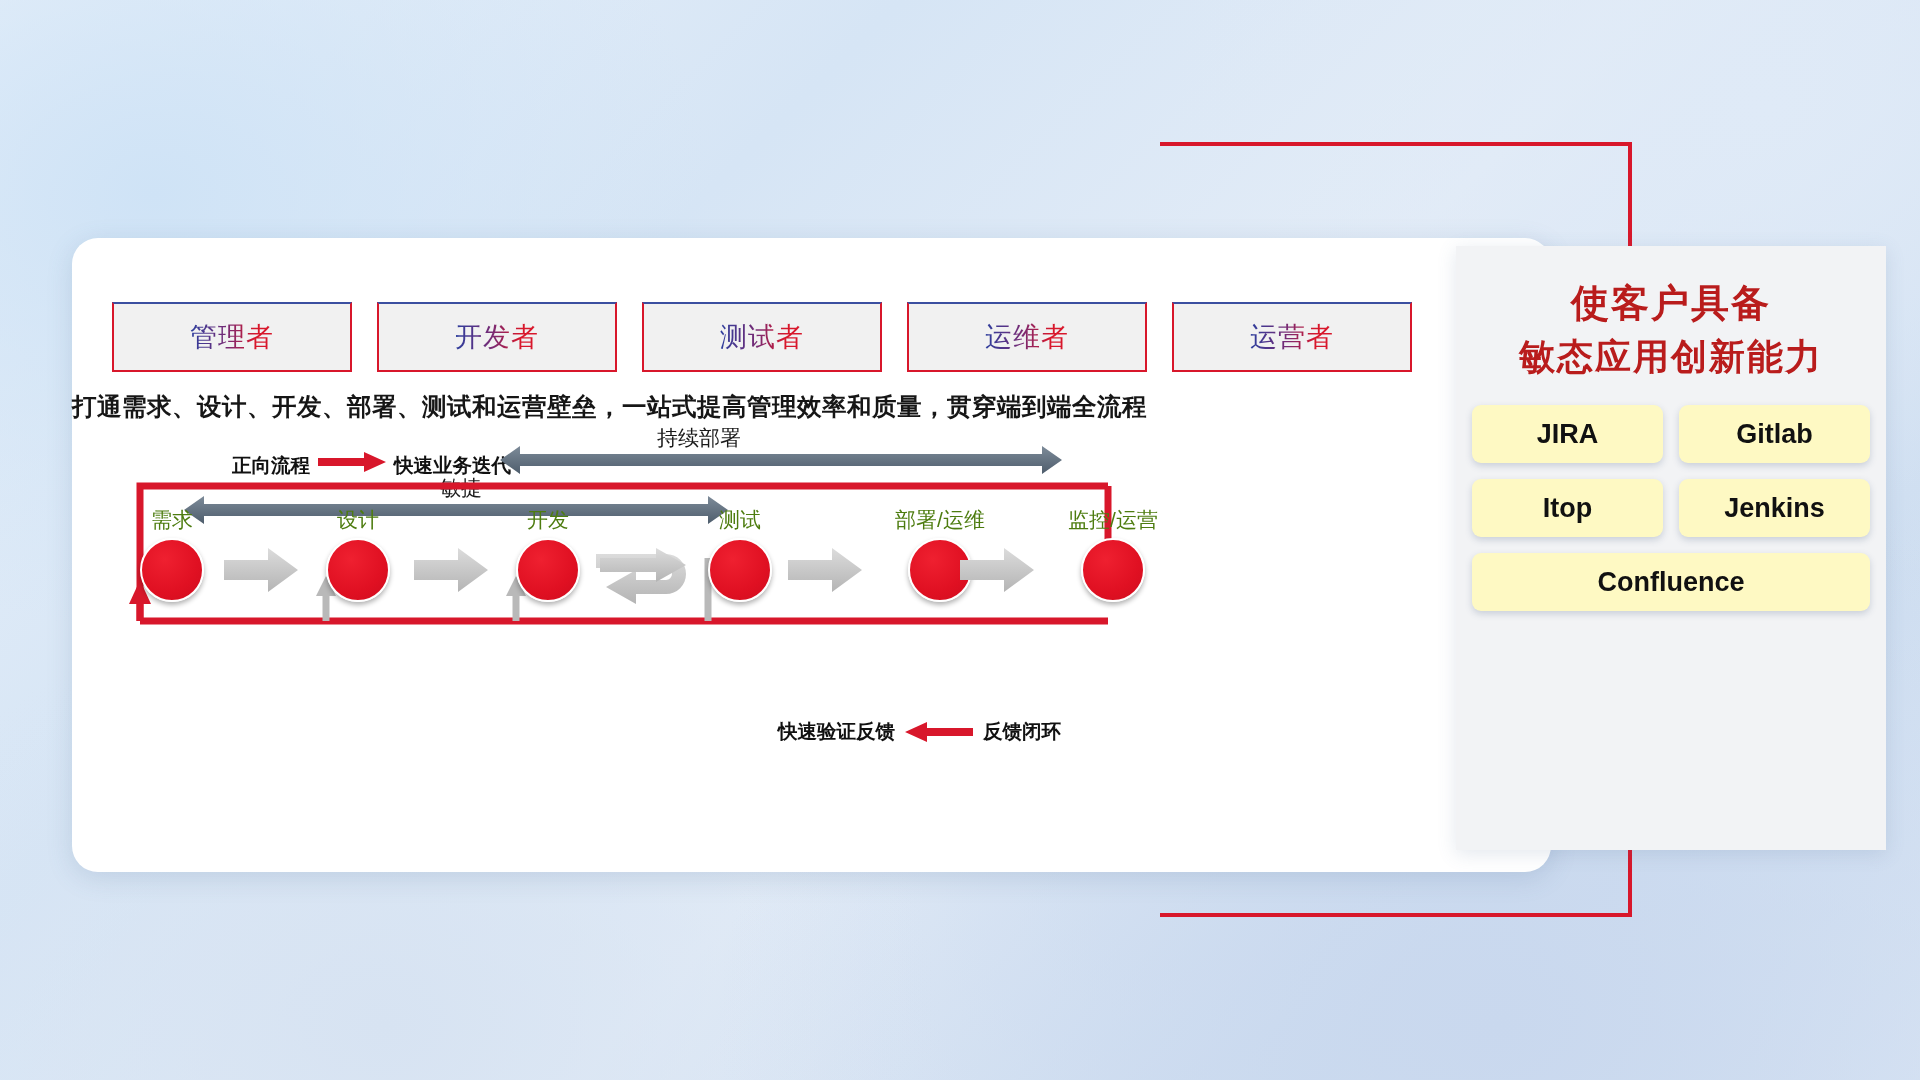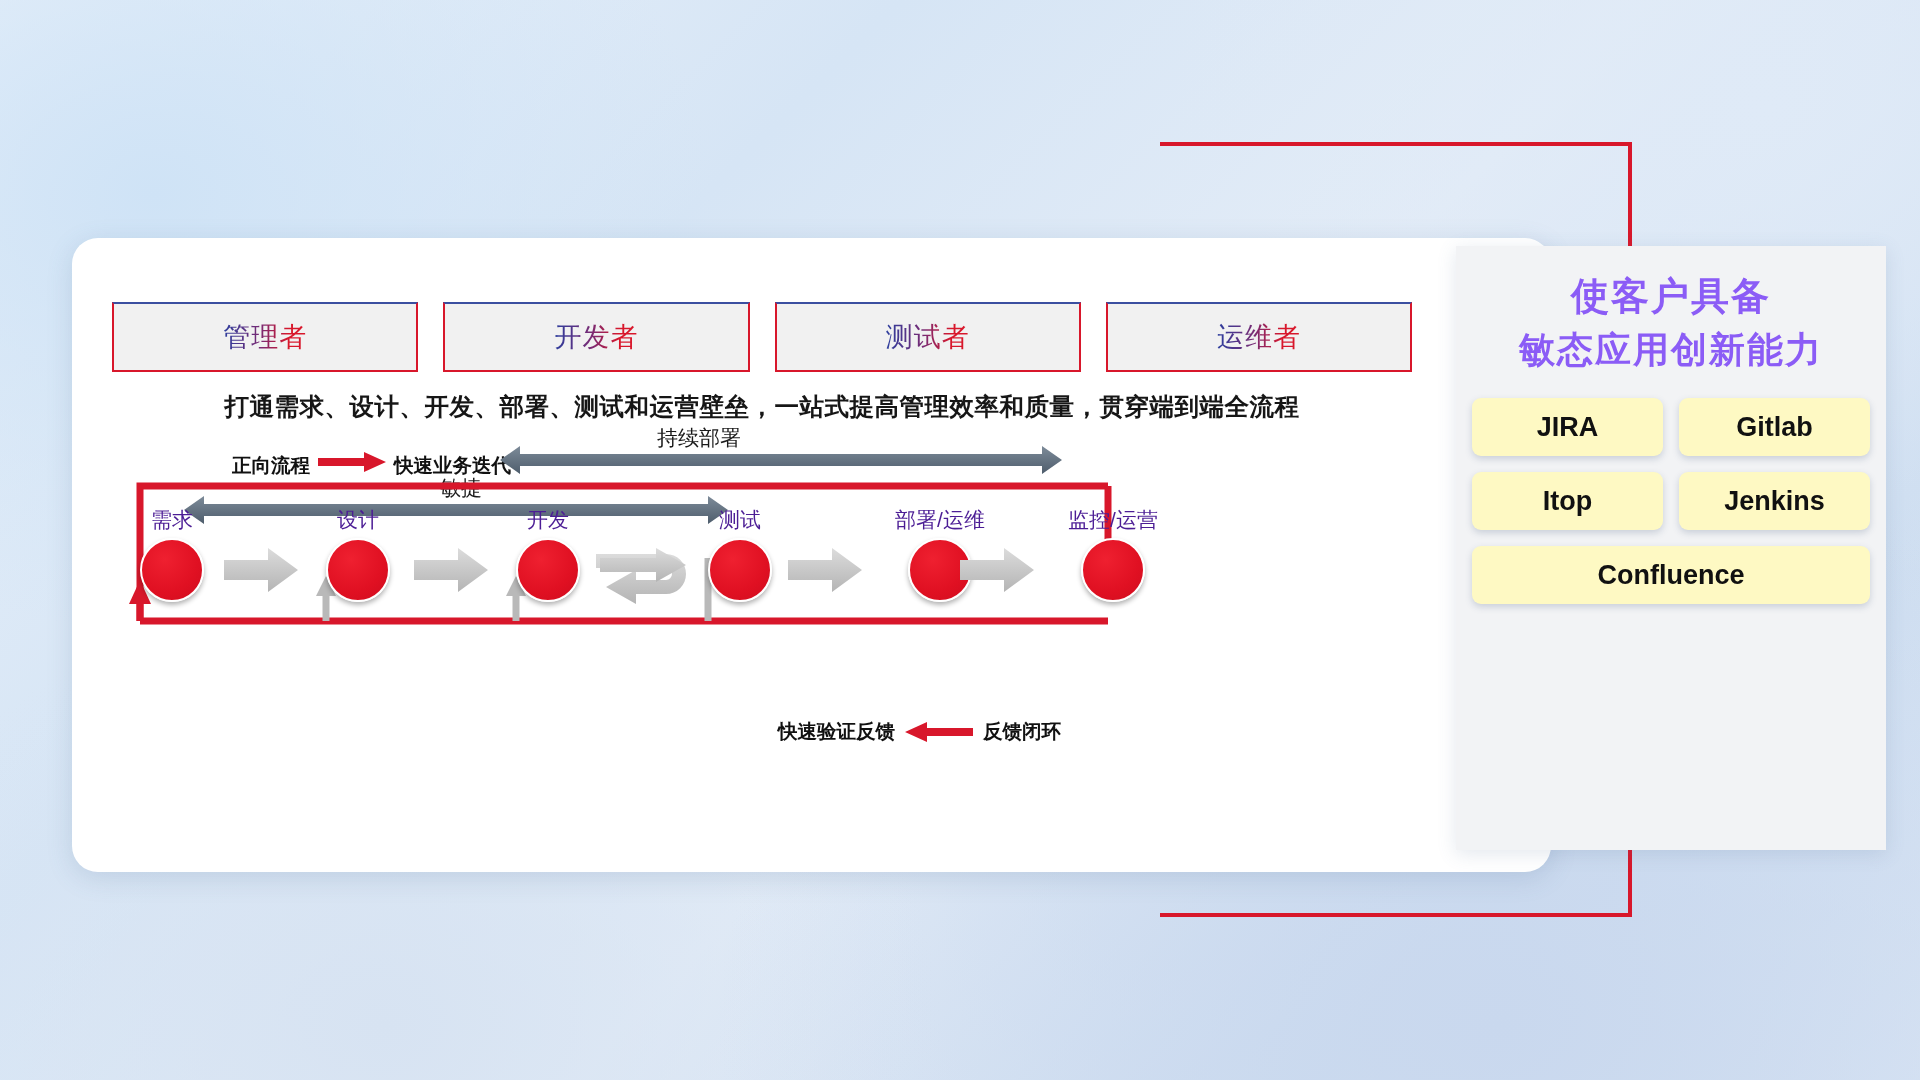--- a/index.html
+++ b/index.html
@@ -67,21 +67,21 @@
     color: transparent;
     -webkit-text-fill-color: transparent;
     letter-spacing: 1px;
   }
 
   
   .desc-line {
     position: absolute;
     left: 0; top: 152px;
     width: 1380px;
-    text-align: center;
+    text-align: left;
     font-size: 24.5px;
     font-weight: bold;
     color: #161616;
     letter-spacing: 0.5px;
   }
 
   
   .legend-fwd {
     position: absolute;
     left: 160px; top: 214px;
@@ -113,21 +113,21 @@
   .pipeline {
     position: absolute;
     left: 28px; top: 268px;
     width: 1090px; height: 120px;
   }
   .node {
     position: absolute;
     width: 64px; text-align: center;
   }
   .node-label {
-    font-size: 21px; color: #4c1d95; white-space: nowrap;
+    font-size: 21px; color: #4d7c0f; white-space: nowrap;
     position: absolute; left: 50%; transform: translateX(-50%);
     top: 0;
   }
   .node-circle {
     position: absolute; top: 32px; left: 0;
     width: 64px; height: 64px; border-radius: 50%;
     background: radial-gradient(circle at 38% 32%, #ef2030 0%, #e01022 60%, #cf0c1e 100%);
     border: 2px solid #ffffff;
     box-shadow: 0 3px 5px rgba(0,0,0,0.30);
   }
@@ -137,23 +137,23 @@
   
   .tools-panel {
     position: absolute;
     left: 1456px; top: 246px;
     width: 430px; height: 604px;
     background: #f2f3f5;
     box-shadow: 0 4px 18px rgba(80,110,150,0.16);
     z-index: 4;
   }
   .tools-head {
-    margin-top: 23px;
+    margin-top: 30px;
     text-align: center;
-    color: #8b5cf6;
+    color: #b91c1c;
     font-weight: bold;
     font-size: 38px;
     line-height: 1.45;
     letter-spacing: 2px;
   }
   .tools-head .l2 { font-size: 36px; }
   .tool-grid {
     margin: 22px 16px 0 16px;
     display: flex; flex-wrap: wrap; gap: 16px;
   }
@@ -180,20 +180,23 @@
       <span class="role-label">管理者</span>
     </div>
     <div class="role-box">
       <span class="role-label">开发者</span>
     </div>
     <div class="role-box">
       <span class="role-label">测试者</span>
     </div>
     <div class="role-box">
       <span class="role-label">运维者</span>
+    </div>
+    <div class="role-box">
+      <span class="role-label">运营者</span>
     </div>
   </div>
 
   <div class="desc-line">打通需求、设计、开发、部署、测试和运营壁垒，一站式提高管理效率和质量，贯穿端到端全流程</div>
 
   <div class="legend-fwd">
     <span>正向流程</span>
     <svg class="arrow-red-right" width="68" height="20" viewBox="0 0 68 20">
       <path d="M0 6 H46 V0 L68 10 L46 20 V14 H0 Z" fill="#d8172b"></path>
     </svg>

